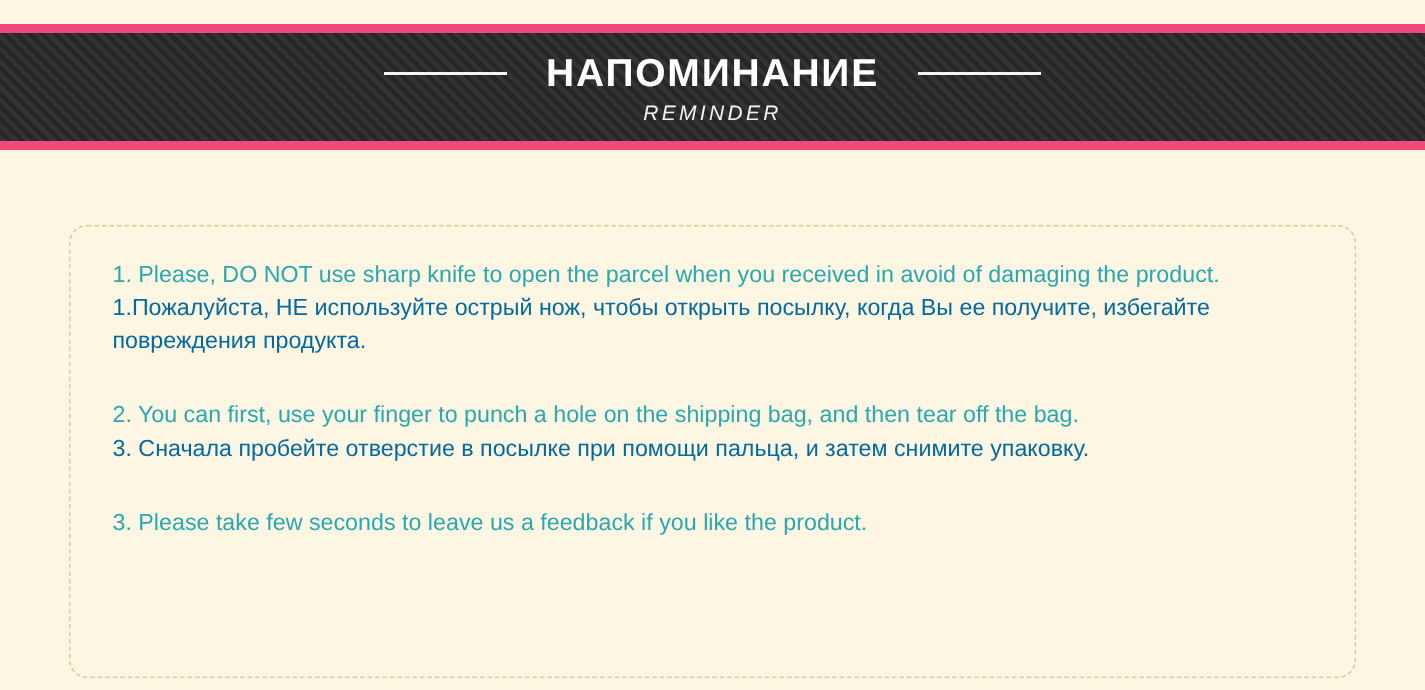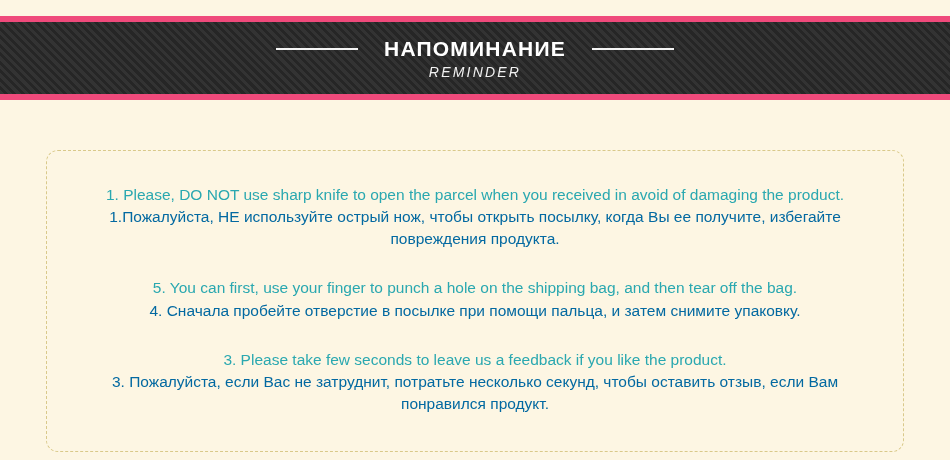--- a/index.html
+++ b/index.html
@@ -50,21 +50,21 @@
   }
   .banner-rule {
     width: 82px;
     height: 2px;
     background: #ffffff;
     margin: 0 26px;
     opacity: 0.95;
   }
   .banner-title {
     color: #ffffff;
-    font-size: 21px;
+    font-size: 26px;
     font-weight: bold;
     letter-spacing: 1.2px;
     white-space: nowrap;
   }
   .banner-sub {
     color: #f2f2f2;
     font-size: 14px;
     letter-spacing: 2.2px;
     margin-top: 3px;
     font-style: italic;
@@ -73,22 +73,21 @@
   
   .note-box {
     position: absolute;
     left: 46px;
     top: 134px;
     width: 858px;
     height: 302px;
     border: 1px dashed #d9c98a;
     border-radius: 12px;
     box-sizing: border-box;
-    padding: 33px 28px 10px 28px;
-    text-align: center;
+    padding: 22px 28px 10px 28px;
   }
   .item {
     margin-bottom: 18px;
   }
   .item:last-child {
     margin-bottom: 12px;
   }
   .en {
     color: #2aa8b0;
     font-size: 15.5px;
@@ -120,25 +119,24 @@
   <div class="note-box">
 
     <div class="item">
       <p class="en">1. Please, DO NOT use sharp knife to open the parcel when you received in avoid of damaging the product.</p>
       <p class="ru">1.Пожалуйста, НЕ используйте острый нож, чтобы открыть посылку, когда Вы ее получите, избегайте повреждения продукта.</p>
     </div>
 
     <div class="spacer-1"></div>
 
     <div class="item">
-      <p class="en">5. You can first, use your finger to punch a hole on the shipping bag, and then tear off the bag.</p>
-      <p class="ru">4. Сначала пробейте отверстие в посылке при помощи пальца, и затем снимите упаковку.</p>
+      <p class="en">2. You can first, use your finger to punch a hole on the shipping bag, and then tear off the bag.</p>
+      <p class="ru">3. Сначала пробейте отверстие в посылке при помощи пальца, и затем снимите упаковку.</p>
     </div>
 
     <div class="spacer-1"></div>
 
     <div class="item">
       <p class="en">3. Please take few seconds to leave us a feedback if you like the product.</p>
-      <p class="ru">3. Пожалуйста, если Вас не затруднит, потратьте несколько секунд, чтобы оставить отзыв, если Вам понравился продукт.</p>
     </div>
 
   </div>
 </div>
 
 </body></html>

